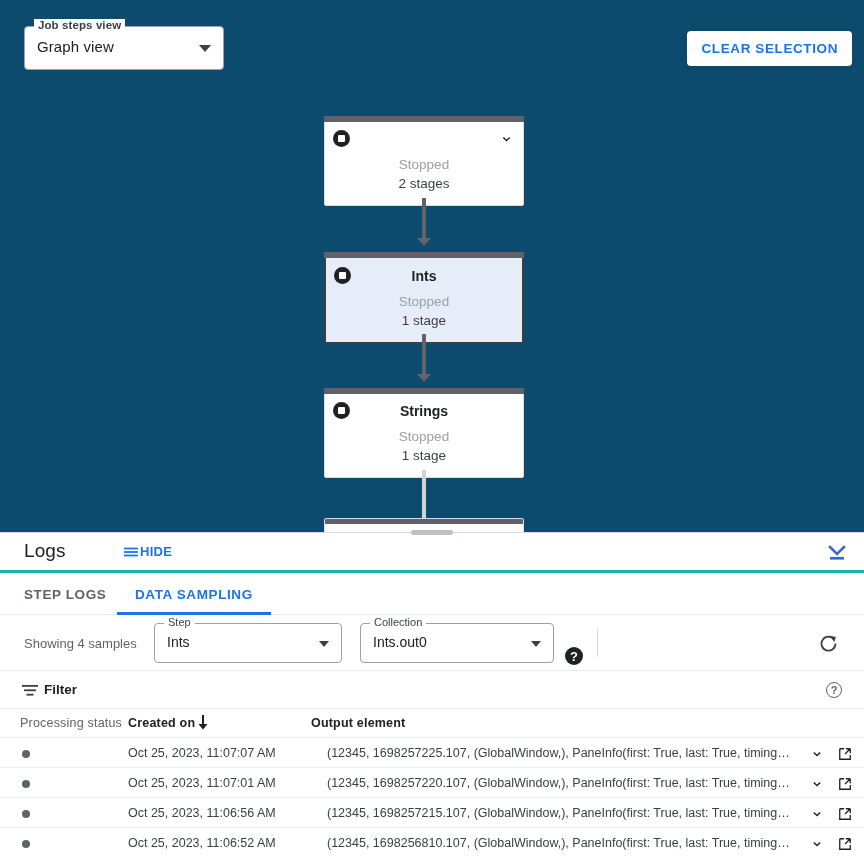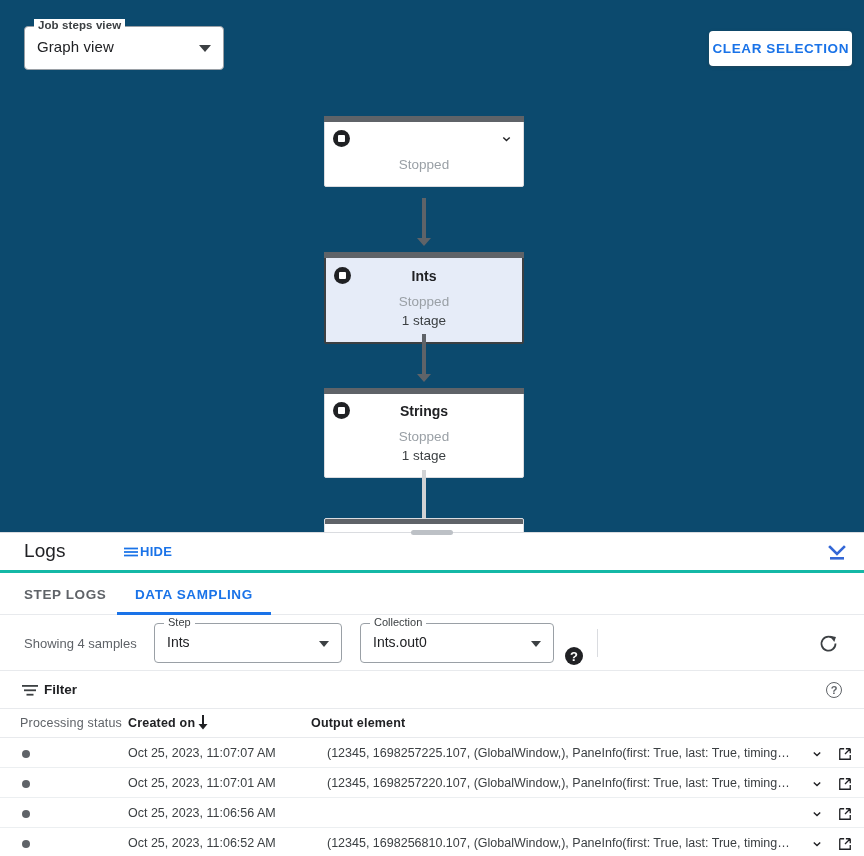--- a/index.html
+++ b/index.html
@@ -41,21 +41,21 @@
   .caret {
     position: absolute; right: 12px; top: 18px;
     width: 0; height: 0;
     border-left: 6px solid transparent;
     border-right: 6px solid transparent;
     border-top: 7px solid #3c4043;
   }
 
   .clear-selection {
     position: absolute; right: 12px; top: 31px;
-    height: 35px; padding: 0 3px;
+    height: 35px; padding: 0 14px;
     display: flex; align-items: center; justify-content: center;
     background: #fff; border: none; border-radius: 4px;
     box-shadow: 0 1px 2px rgba(60,64,67,.30), 0 1px 3px 1px rgba(60,64,67,.15);
     color: #1a73e8; font-size: 13.5px; font-weight: bold;
     letter-spacing: .6px; font-family: "Liberation Sans", sans-serif;
     cursor: pointer; white-space: nowrap;
   }
 
   
   .node {
@@ -277,20 +277,21 @@
       <div class="topbar"></div>
       <div class="node-head">
         <span class="node-icon"></span>
         <span class="node-chev">
           <svg viewBox="0 0 24 24" width="13" height="13">
               <path d="M7 9l5 5 5-5" stroke="#202124" stroke-width="2.6" fill="none" stroke-linecap="square"></path>
             </svg>
         </span>
       </div>
       <div class="node-sub">Stopped</div>
+      <div class="node-stages">2 stages</div>
       <div class="node-body-pad"></div>
     </div>
 
     <div class="edge" style="left:422px; top:198px; height:46px;"></div>
     <div class="arrow" style="left:417px; top:238px;"></div>
 
     <div class="node selected" style="left:324px; top:252px;">
       <div class="topbar"></div>
       <div class="node-head">
         <span class="node-icon"></span>
@@ -432,20 +433,21 @@
           <svg viewBox="0 0 16 16" width="14" height="14">
             <path d="M2 2h5M2 2v12h12V9" stroke="#202124" stroke-width="1.5" fill="none"></path>
             <path d="M14 2v5M14 2H9M14 2L8 8" stroke="#202124" stroke-width="1.5" fill="none"></path>
           </svg>
         </span>
       </div>
 
       <div class="row">
         <span class="status-dot"></span>
         <span class="cell-created">Oct 25, 2023, 11:06:56 AM</span>
+        <span class="cell-output">(12345, 1698257215.107, (GlobalWindow,), PaneInfo(first: True, last: True, timing…</span>
         <span class="row-chev">
           <svg viewBox="0 0 24 24" width="14" height="13">
               <path d="M7 9l5 5 5-5" stroke="#202124" stroke-width="2.6" fill="none" stroke-linecap="square"></path>
             </svg>
         </span>
         <span class="row-open">
           <svg viewBox="0 0 16 16" width="14" height="14">
             <path d="M2 2h5M2 2v12h12V9" stroke="#202124" stroke-width="1.5" fill="none"></path>
             <path d="M14 2v5M14 2H9M14 2L8 8" stroke="#202124" stroke-width="1.5" fill="none"></path>
           </svg>

